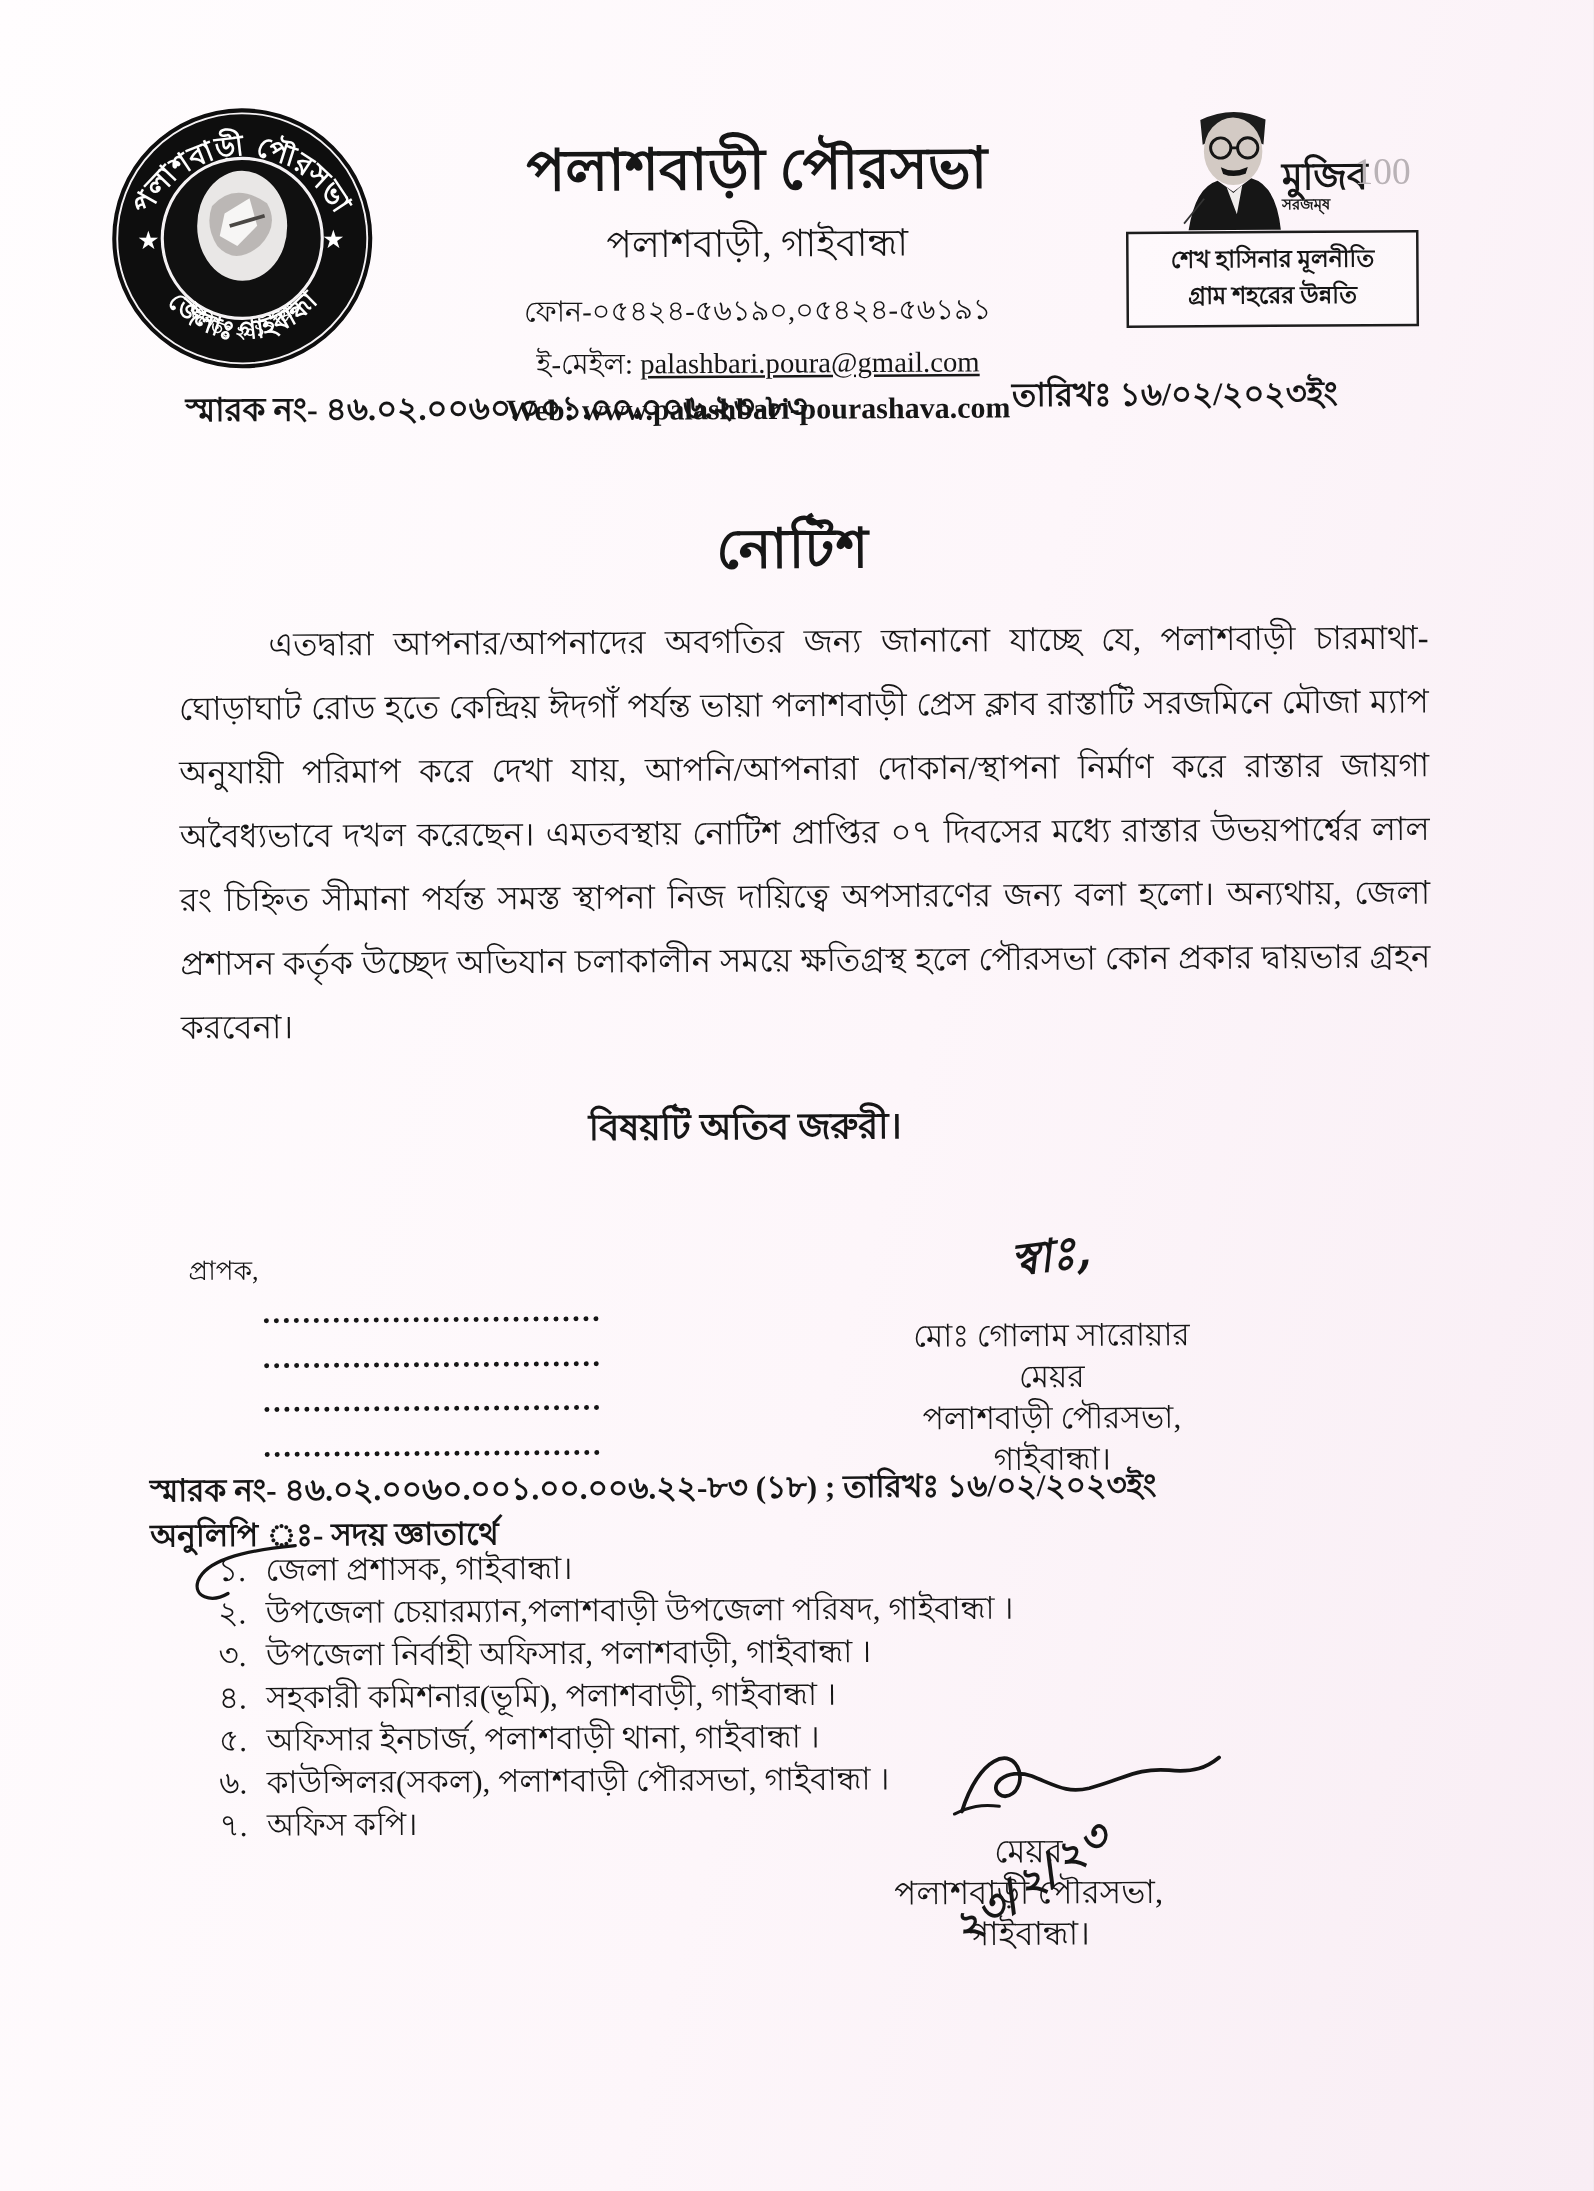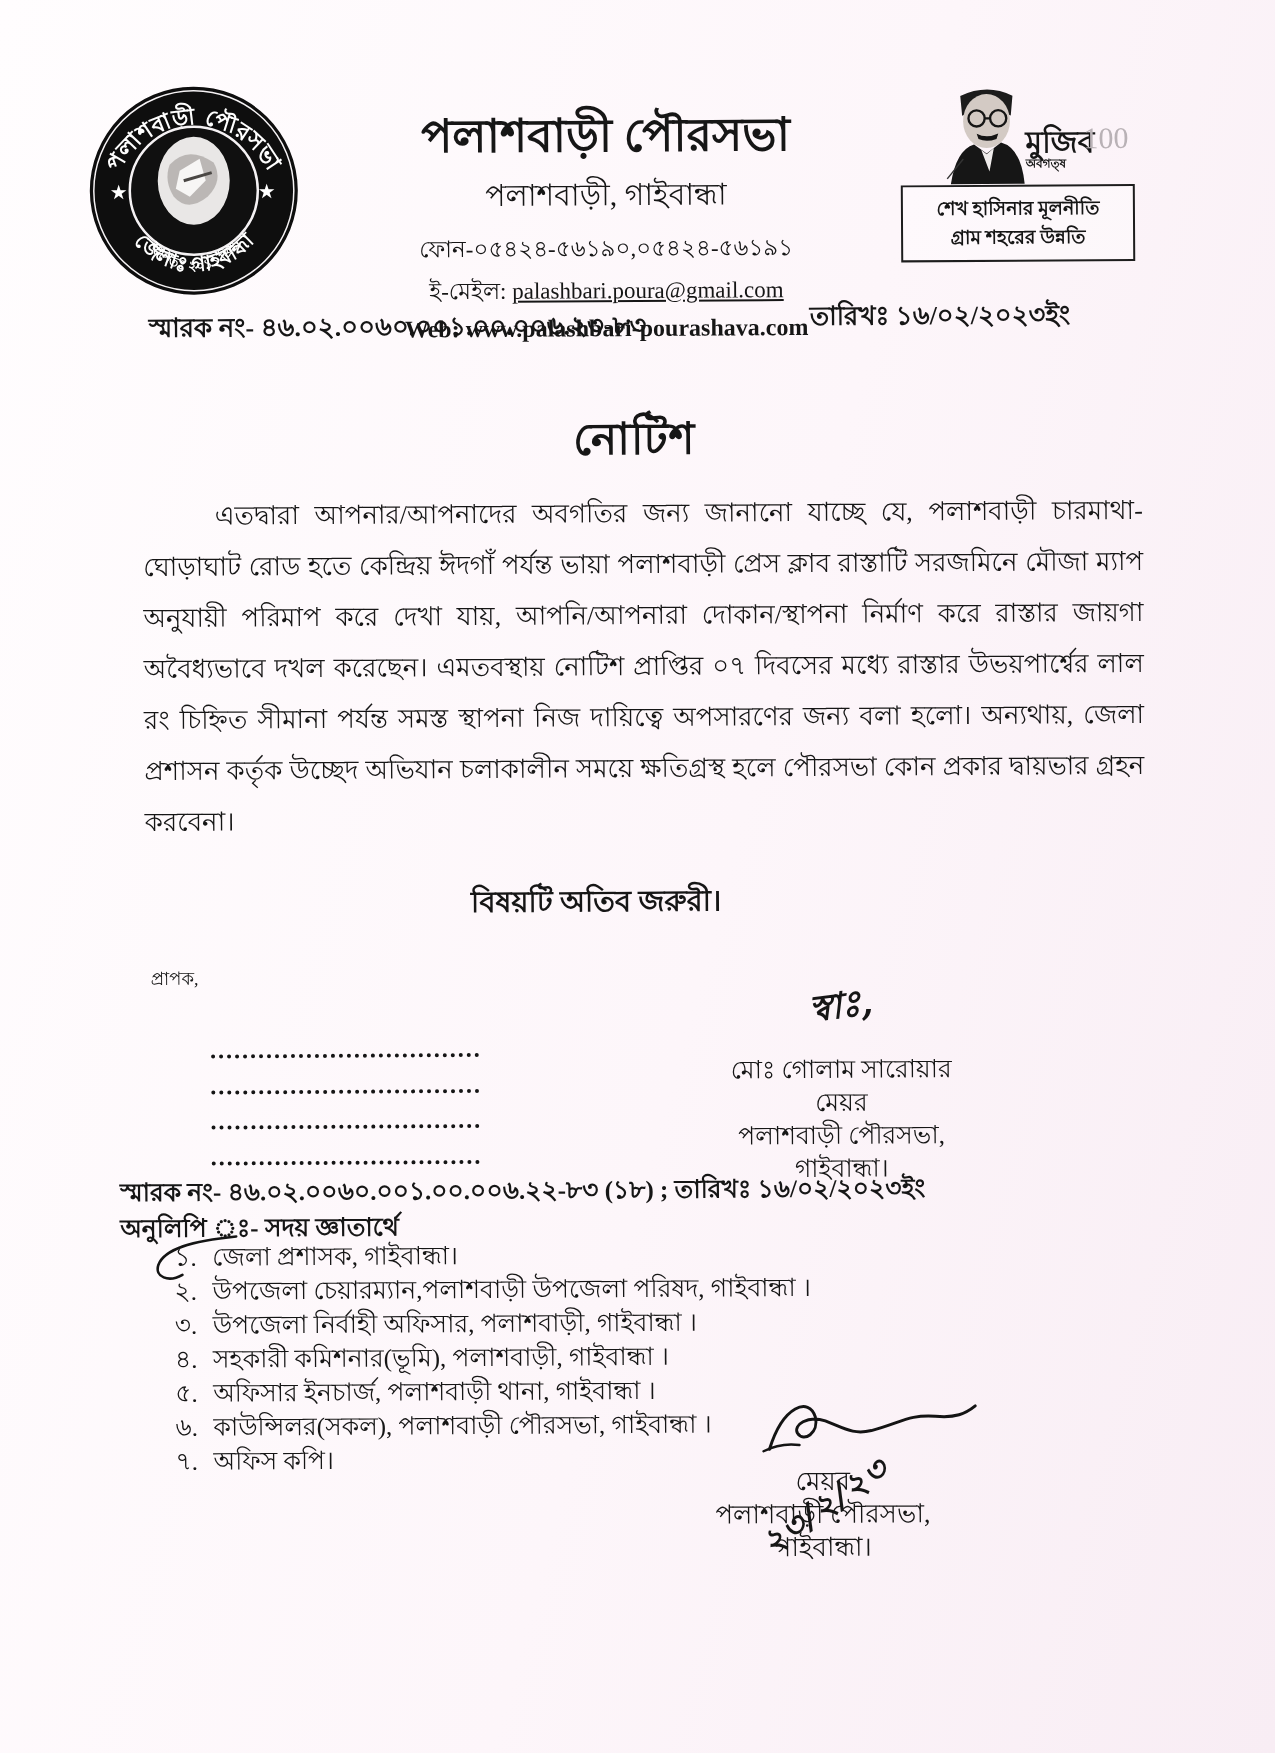--- a/index.html
+++ b/index.html
@@ -38,21 +38,21 @@
   .memo1{left:152px;top:305px;font-size:26px;font-weight:700;}
   .date1{left:813px;top:297px;font-size:26px;font-weight:700;}
 
   .notice-title{left:15px;top:406px;width:1244px;text-align:center;font-size:44px;font-weight:700;letter-spacing:1px;}
 
   .body-para{left:145px;top:488px;width:1000px;font-size:26px;line-height:51px;
     text-align:justify;text-indent:72px;}
 
   .emphasis{left:0;top:878px;width:1192px;text-align:center;font-size:29px;font-weight:700;}
 
-  .recipient-label{left:150px;top:962px;font-size:18px;}
+  .recipient-label{left:150px;top:998px;font-size:21px;}
   .dotline{left:210px;width:268px;height:0;border-bottom:4px dotted #151515;}
 
   .sign-top{left:690px;top:996px;width:300px;text-align:center;font-size:25px;line-height:33px;}
   .hand-sig1{position:absolute;left:118px;top:-6px;font-size:36px;font-style:italic;font-weight:700;
     transform:rotate(-7deg);font-family:"DejaVu Serif",serif;}
   .sign-top .lines{padding-top:58px;}
 
   .memo2{left:118px;top:1170px;font-size:25px;font-weight:700;}
   .dist-head{left:118px;top:1206px;font-size:25px;font-weight:700;}
   .dist-list{left:172px;top:1238px;font-size:25px;line-height:34px;}
@@ -118,21 +118,21 @@
         <circle cx="77" cy="45" r="9" fill="none" stroke="#151515" stroke-width="2.6"></circle>
         <path d="M62 45 L68 45" stroke="#151515" stroke-width="2.4"></path>
         <path d="M53 62 Q64 68 77 62 L75 68 Q64 72 55 68 Z" fill="#141414"></path>
         <path d="M24 118 Q30 80 50 74 L64 84 L80 72 Q102 78 106 118 Z" fill="#161616"></path>
         <path d="M58 80 L64 85 L72 78 L67 104 Z" fill="#efeceb"></path>
         <path d="M38 90 L20 112" stroke="#333" stroke-width="1.6"></path>
       </svg>
       <div class="mujib-words">
         <span class="mujib-hundred">100</span>
         <div class="mujib-word">মুজিব</div>
-        <div class="mujib-sub">অবগত্ষ</div>
+        <div class="mujib-sub">সরজম্ষ</div>
       </div>
     </div>
 
     <div class="abs slogan-box">
       <div>শেখ হাসিনার মূলনীতি</div>
       <div>গ্রাম শহরের উন্নতি</div>
     </div>
 
     <div class="abs memo1">স্মারক নং- ৪৬.০২.০০৬০.০০১.০০.০০৬.২৩-৮৩</div>
     <div class="abs date1">তারিখঃ ১৬/০২/২০২৩ইং</div>

